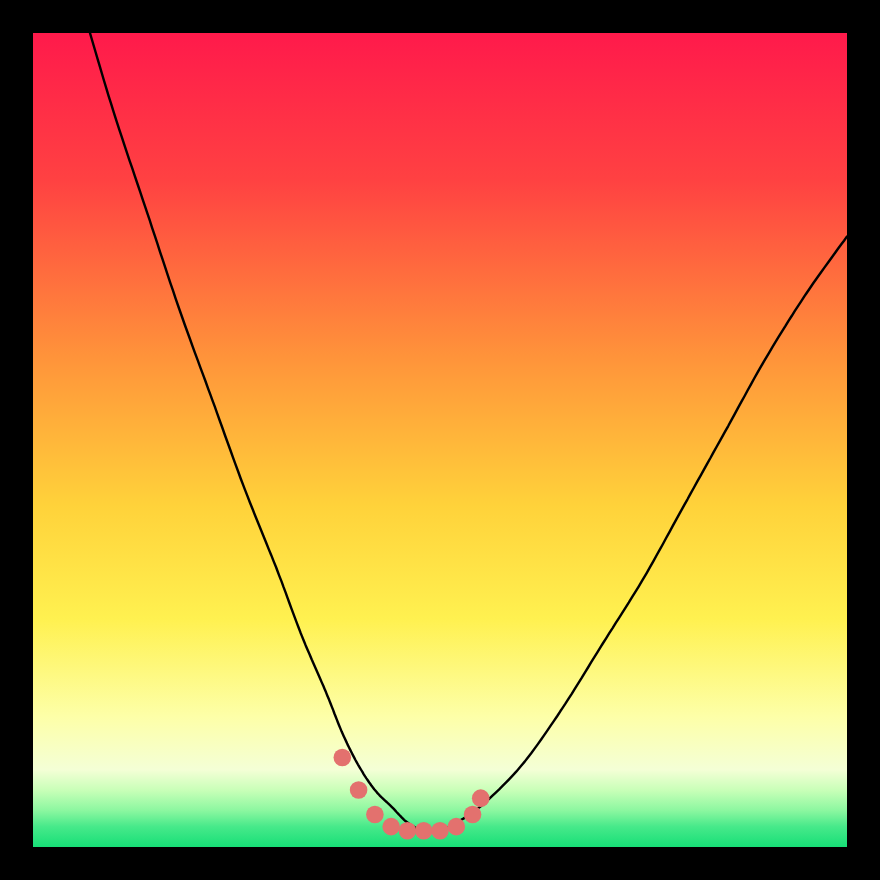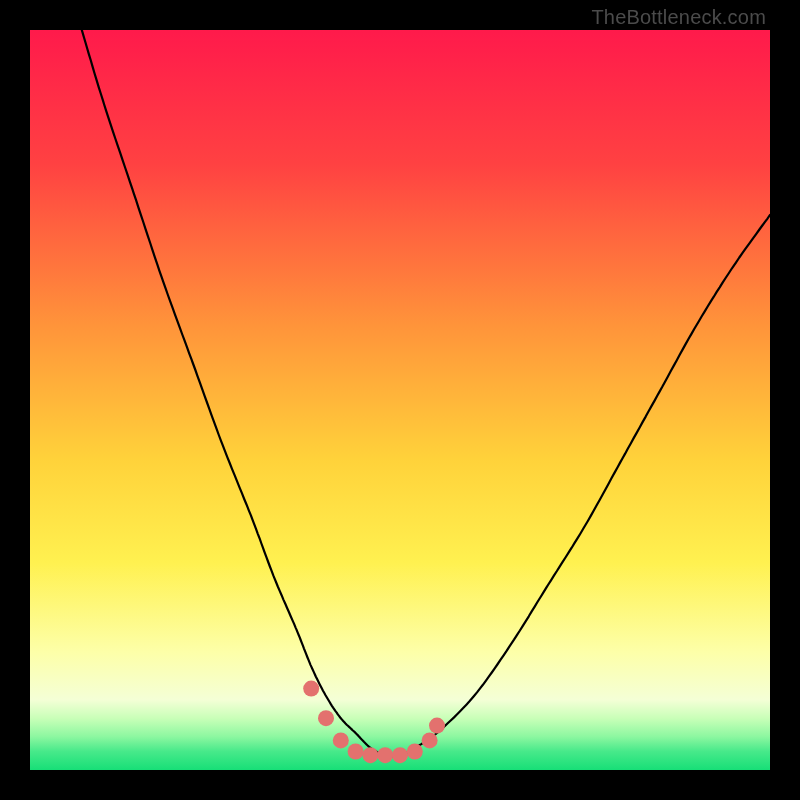--- a/index.html
+++ b/index.html
@@ -77,14 +77,13 @@
           <circle cx="325.6" cy="721.5" r="8" fill="#e3716e"></circle>
           <circle cx="340.40000000000003" cy="725.2" r="8" fill="#e3716e"></circle>
           <circle cx="355.2" cy="725.2" r="8" fill="#e3716e"></circle>
           <circle cx="370" cy="725.2" r="8" fill="#e3716e"></circle>
           <circle cx="384.8" cy="721.5" r="8" fill="#e3716e"></circle>
           <circle cx="399.6" cy="710.4" r="8" fill="#e3716e"></circle>
           <circle cx="407.00000000000006" cy="695.6" r="8" fill="#e3716e"></circle>
         </g>
     </svg>
   </div>
-  <div class="watermark">TheBottleneck.com</div>
 </div>
 
 </body></html>

